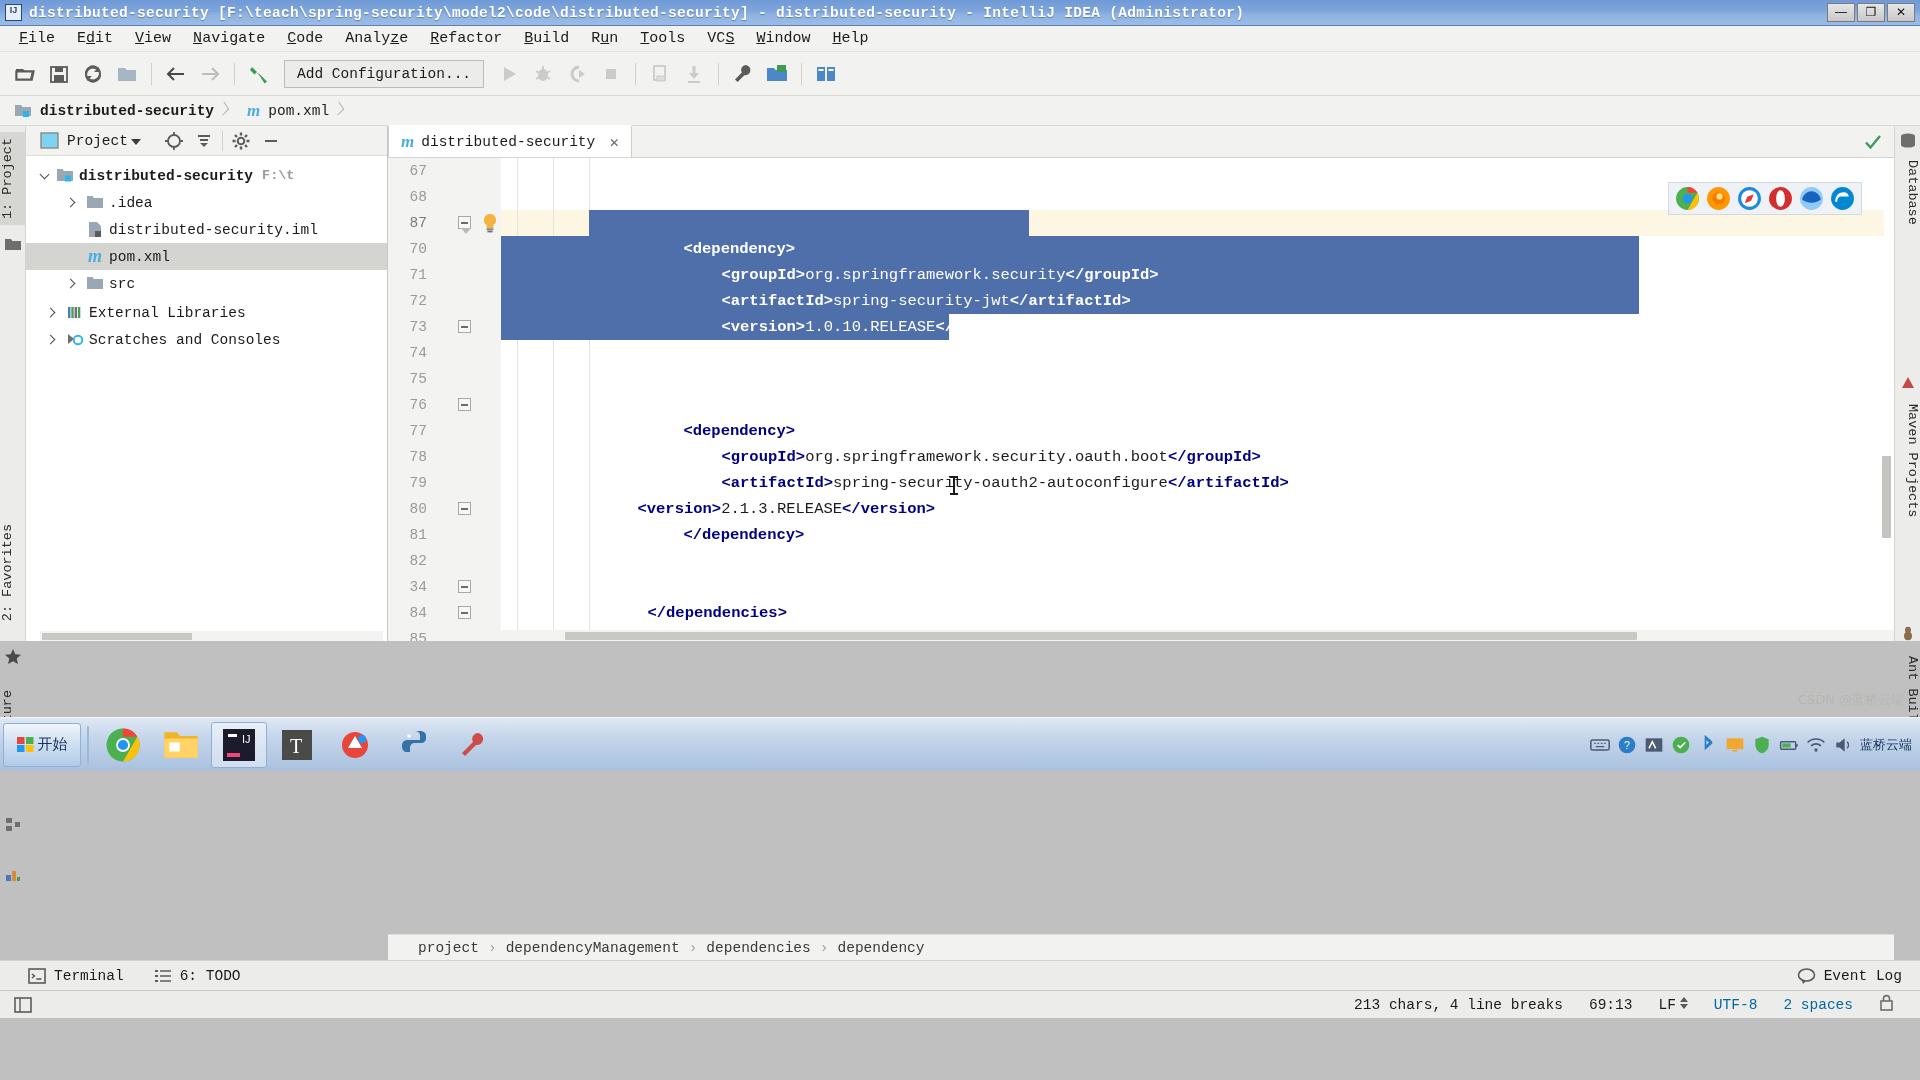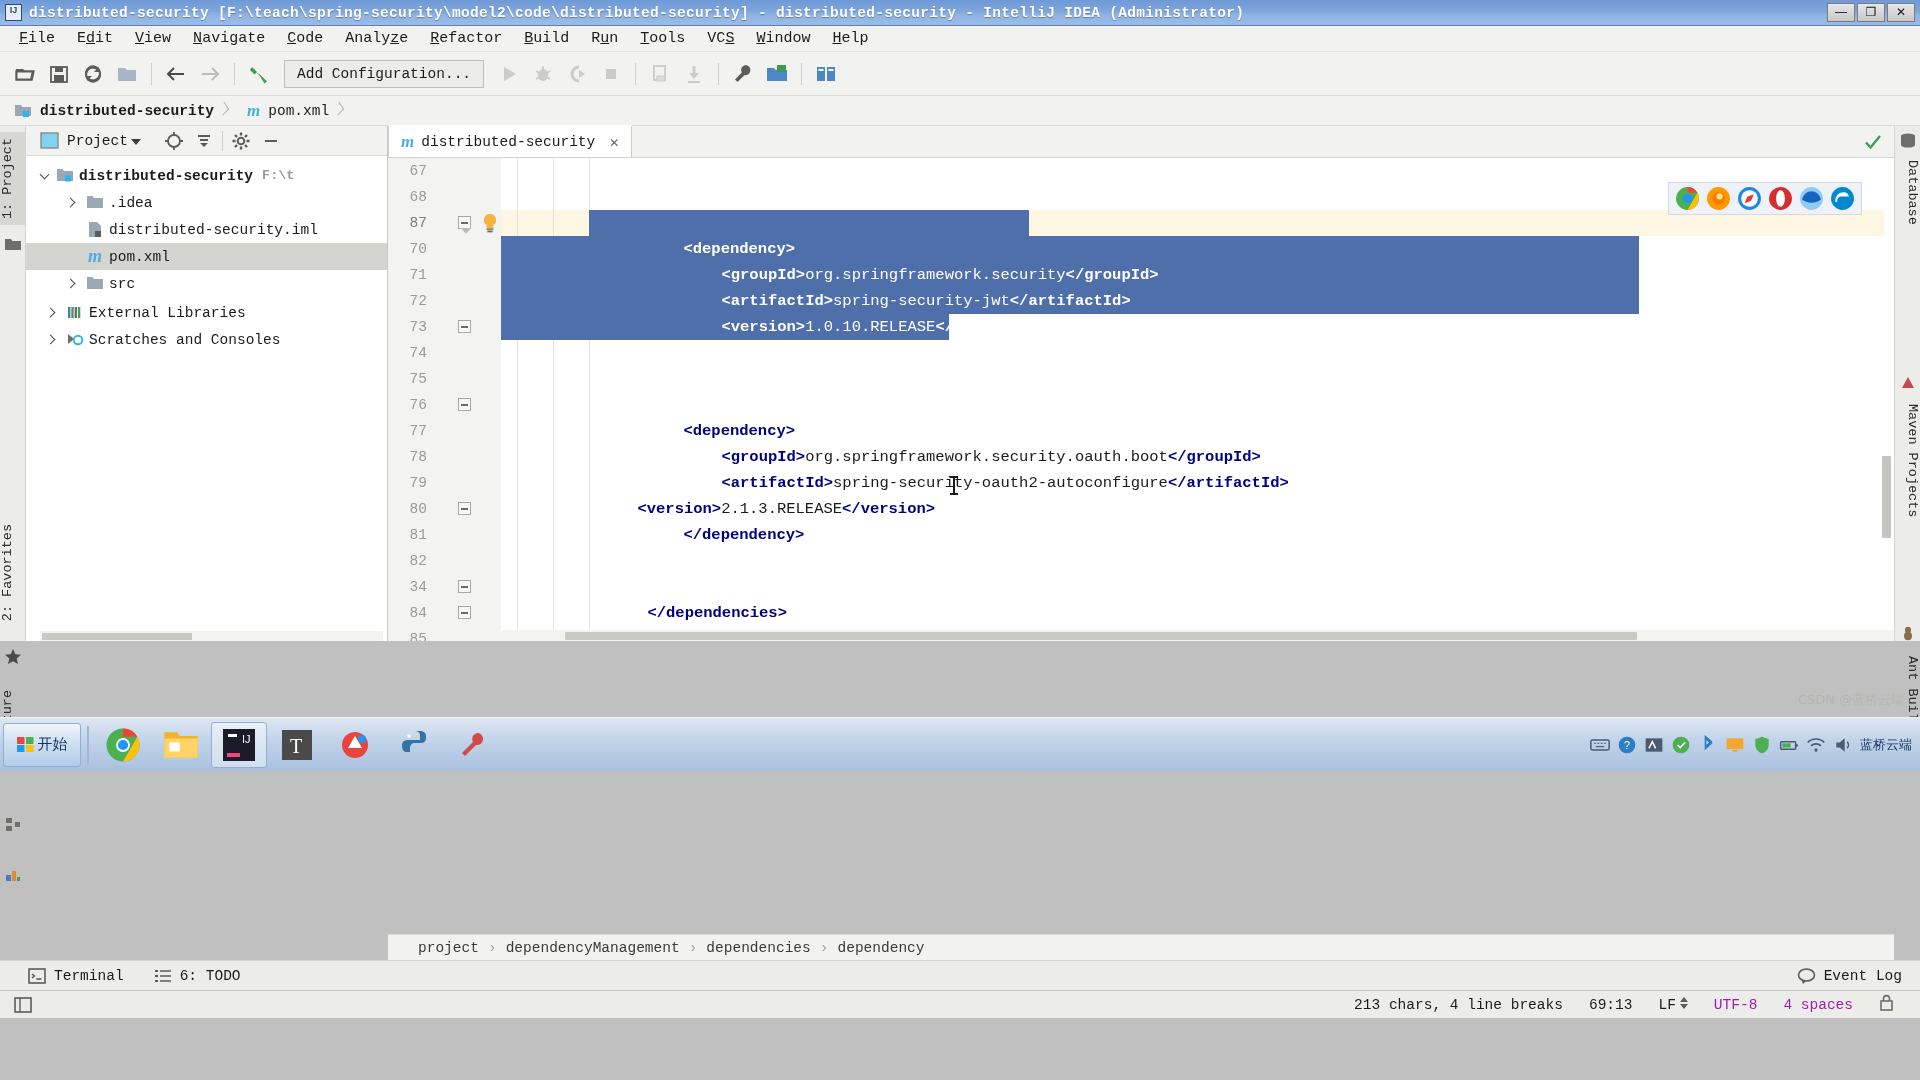--- a/index.html
+++ b/index.html
@@ -292,21 +292,21 @@
 
   
   .statusbar {
     position: absolute; left: 0; right: 0; height: 28px;
     background: #ececea; display: flex; align-items: center;
     border-top: 1px solid #c8c8c5; font-size: 14.5px; color: #1b1b1b;
   }
   .sb-left { margin-left: 14px; display: flex; align-items: center; }
   .sb-spacer { flex: 1; }
   .sb-item { margin-right: 26px; white-space: nowrap; }
-  .sb-item.dim { color: #a21caf; }
+  .sb-item.dim { color: #0369a1; }
   .lfsel { display: flex; align-items: flex-start; }
   .lfsel .arrows {
     display: inline-flex; flex-direction: column; margin-left: 4px; gap: 2px;
   }
   .lfsel .arrows i {
     width: 0; height: 0; border-left: 4px solid transparent;
     border-right: 4px solid transparent; display: block;
   }
   .lfsel .arrows i.up { border-bottom: 5px solid #5a5a57; }
   .lfsel .arrows i.dn { border-top: 5px solid #5a5a57; }
@@ -909,21 +909,21 @@
     <div class="sb-item">213 chars, 4 line breaks</div>
     <div class="sb-item">69:13</div>
     <div class="sb-item lfsel">
       <span>LF</span>
       <span class="arrows">
           <i class="up"></i>
           <i class="dn"></i>
         </span>
     </div>
     <div class="sb-item dim">UTF-8</div>
-    <div class="sb-item dim">4 spaces</div>
+    <div class="sb-item dim">2 spaces</div>
     <div class="sb-item">
       <svg width="15" height="17" viewBox="0 0 15 17">
           <rect x="2" y="7" width="11" height="9" fill="none" stroke="#6e6e6b" stroke-width="1.6"></rect>
           <path d="M4.5 7V4.6a3 3 0 0 1 6 0V7" fill="none" stroke="#6e6e6b" stroke-width="1.6"></path>
         </svg>
     </div>
   </div>
 
   <div class="csdn-wm">CSDN @蓝桥云端</div>
 

